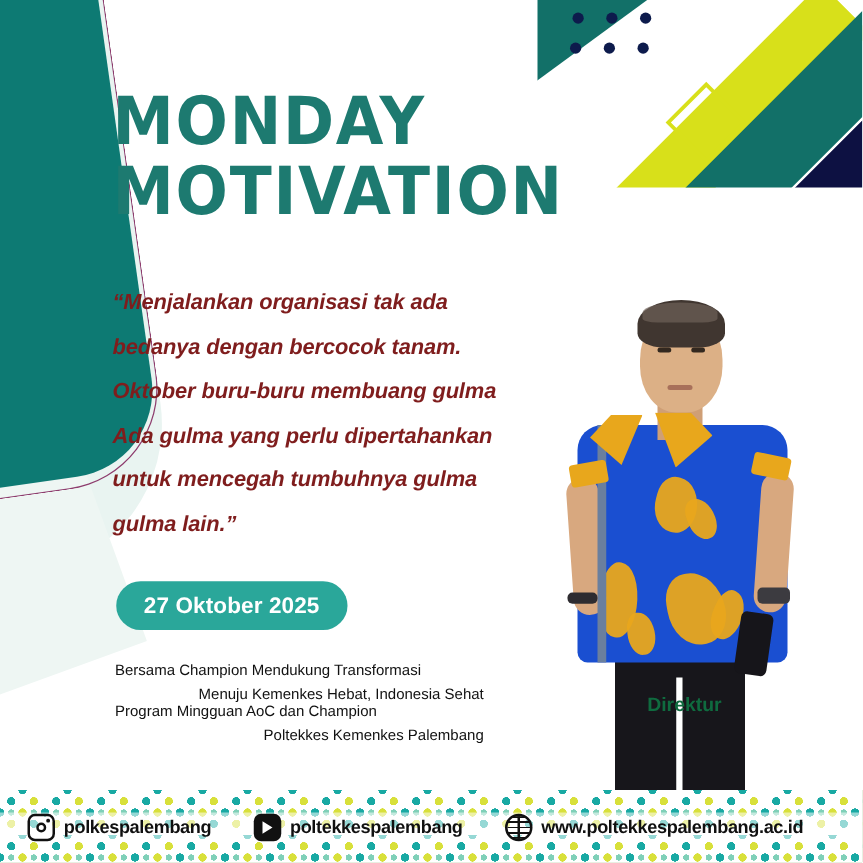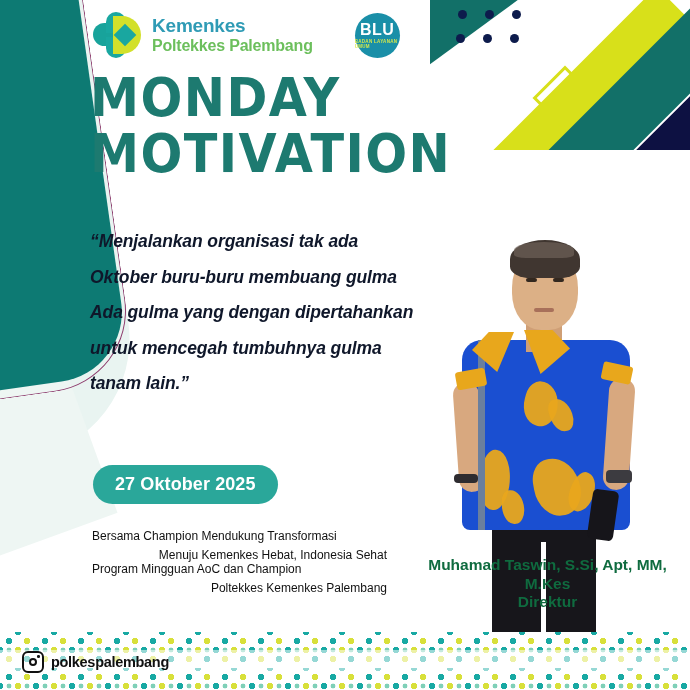--- a/index.html
+++ b/index.html
@@ -96,21 +96,21 @@
     color:#1d7a70;font-weight:bold;
     font-family:"DejaVu Sans",sans-serif;
     font-size:53px;line-height:.99;letter-spacing:1.5px;
     transform:scaleX(.93);transform-origin:left top;
   }
   .title .t2{margin-top:4px;}
 
   
   .quote{
     position:absolute;left:90px;top:224px;width:360px;z-index:10;
-    font-size:17.5px;font-style:italic;font-weight:bold;color:#0f172a;
+    font-size:17.5px;font-style:italic;font-weight:bold;color:#7f1d1d;
     line-height:2.03;letter-spacing:-.1px;
   }
   .quote p{margin:0;}
 
   
   .date-pill{
     position:absolute;left:93px;top:465px;z-index:10;
     background:#2aa79a;color:#fff;font-weight:bold;font-size:18px;
     padding:9px 22px;border-radius:22px;letter-spacing:.1px;
   }
@@ -250,51 +250,33 @@
         <div class="dot"></div>
       </div>
       <div class="row r2">
         <div class="dot"></div>
         <div class="dot"></div>
         <div class="dot"></div>
       </div>
     </div>
   </div>
 
-  <div class="header">
-    <div class="logo-block">
-      <div class="logo-mark">
-        <div class="petal p-teal-l"></div>
-        <div class="petal p-teal-t"></div>
-        <div class="petal p-teal-b"></div>
-        <div class="petal p-yellow"></div>
-        <div class="petal p-cut"></div>
-      </div>
-      <div class="logo-text">
-        <div class="l1">Kemenkes</div>
-        <div class="l2">Poltekkes Palembang</div>
-      </div>
-    </div>
-    <div class="blu">
-      <div class="b1">BLU</div>
-      <div class="b2">BADAN LAYANAN UMUM</div>
-    </div>
-  </div>
 
   <div class="title">
     <div class="t1">MONDAY</div>
     <div class="t2">MOTIVATION</div>
   </div>
 
   <div class="quote">
     <p>“Menjalankan organisasi tak ada</p>
+    <p>bedanya dengan bercocok tanam.</p>
     <p>Oktober buru-buru membuang gulma</p>
-    <p>Ada gulma yang dengan dipertahankan</p>
+    <p>Ada gulma yang perlu dipertahankan</p>
     <p>untuk mencegah tumbuhnya gulma</p>
-    <p>tanam lain.”</p>
+    <p>gulma lain.”</p>
   </div>
 
   <div class="date-pill">27 Oktober 2025</div>
 
   <div class="btext b1">
     <p>Bersama Champion Mendukung Transformasi</p>
     <p class="last">Menuju Kemenkes Hebat, Indonesia Sehat</p>
   </div>
   <div class="btext b2">
     <p>Program Mingguan AoC dan Champion</p>
@@ -325,30 +307,37 @@
     <div class="ph-phone"></div>
     <div class="ph-head"></div>
     <div class="ph-hair"></div>
     <div class="ph-hair-g"></div>
     <div class="ph-eye-l"></div>
     <div class="ph-eye-r"></div>
     <div class="ph-mouth"></div>
   </div>
 
   <div class="namebar">
-    <div class="nm">Muhamad Taswin, S.Si, Apt, MM, M.Kes</div>
     <div class="rl">Direktur</div>
   </div>
 
   <div class="footer">
     <div class="pattern"></div>
     <div class="strip-white"></div>
     <div class="social">
       <div class="sitem">
         <div class="ic ic-ig"></div>
         <div class="lbl">polkespalembang</div>
       </div>
       <div class="gap-a"></div>
+      <div class="sitem">
+        <div class="ic ic-yt"></div>
+        <div class="lbl">poltekkespalembang</div>
+      </div>
       <div class="gap-a"></div>
+      <div class="sitem">
+        <div class="ic ic-web"></div>
+        <div class="lbl">www.poltekkespalembang.ac.id</div>
+      </div>
     </div>
   </div>
 
 </div>
 
 </body></html>

